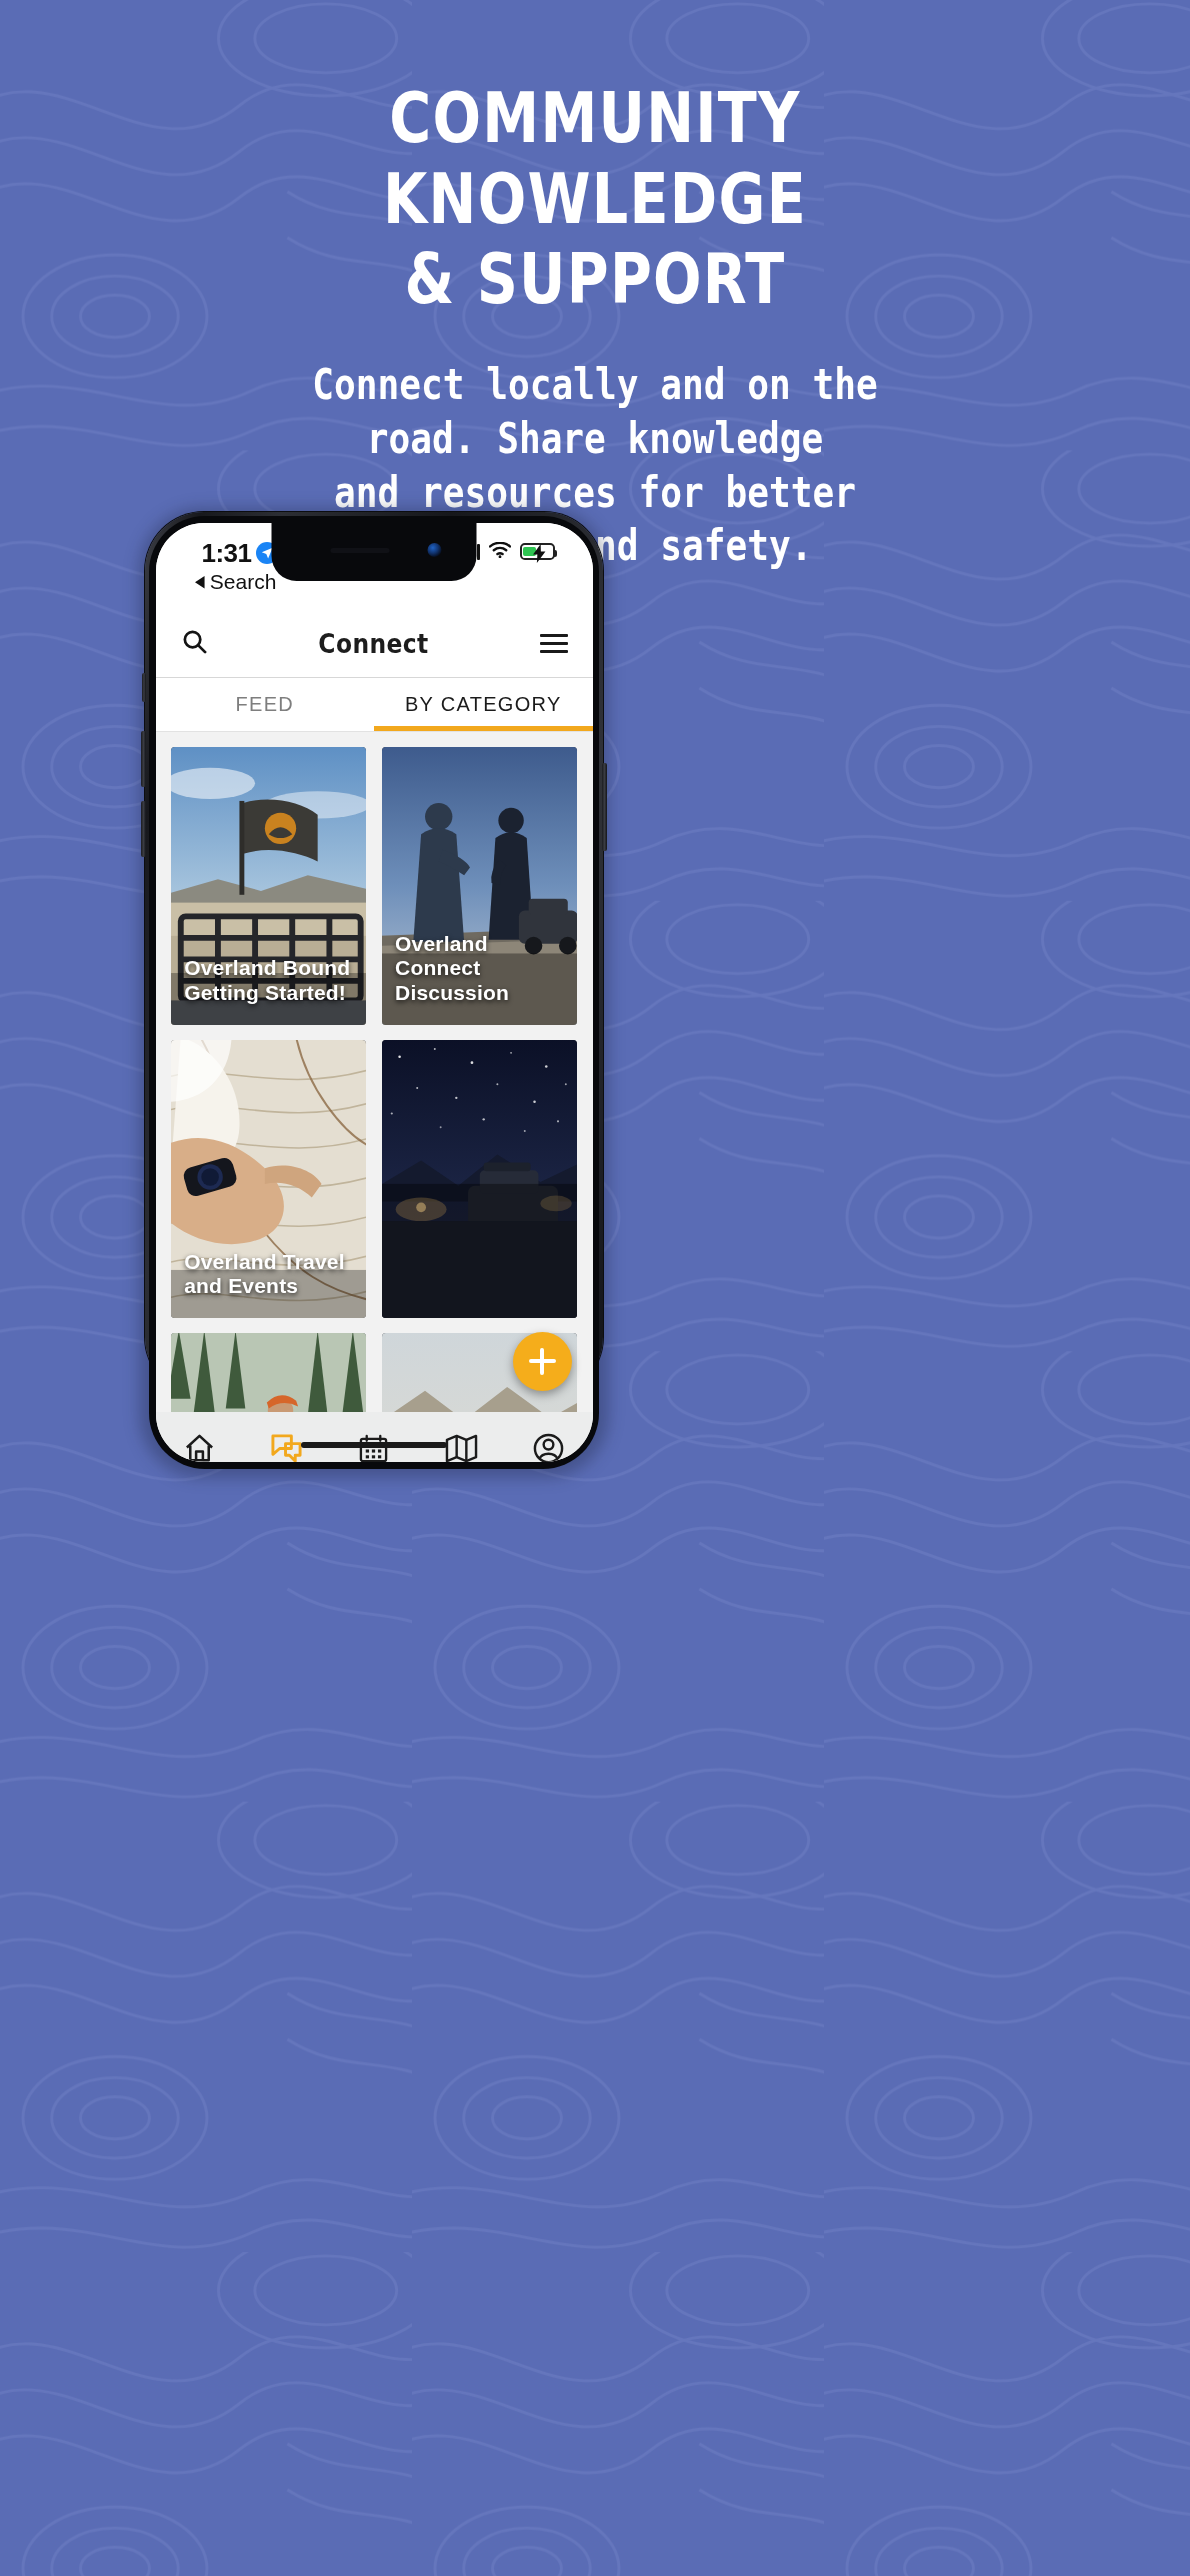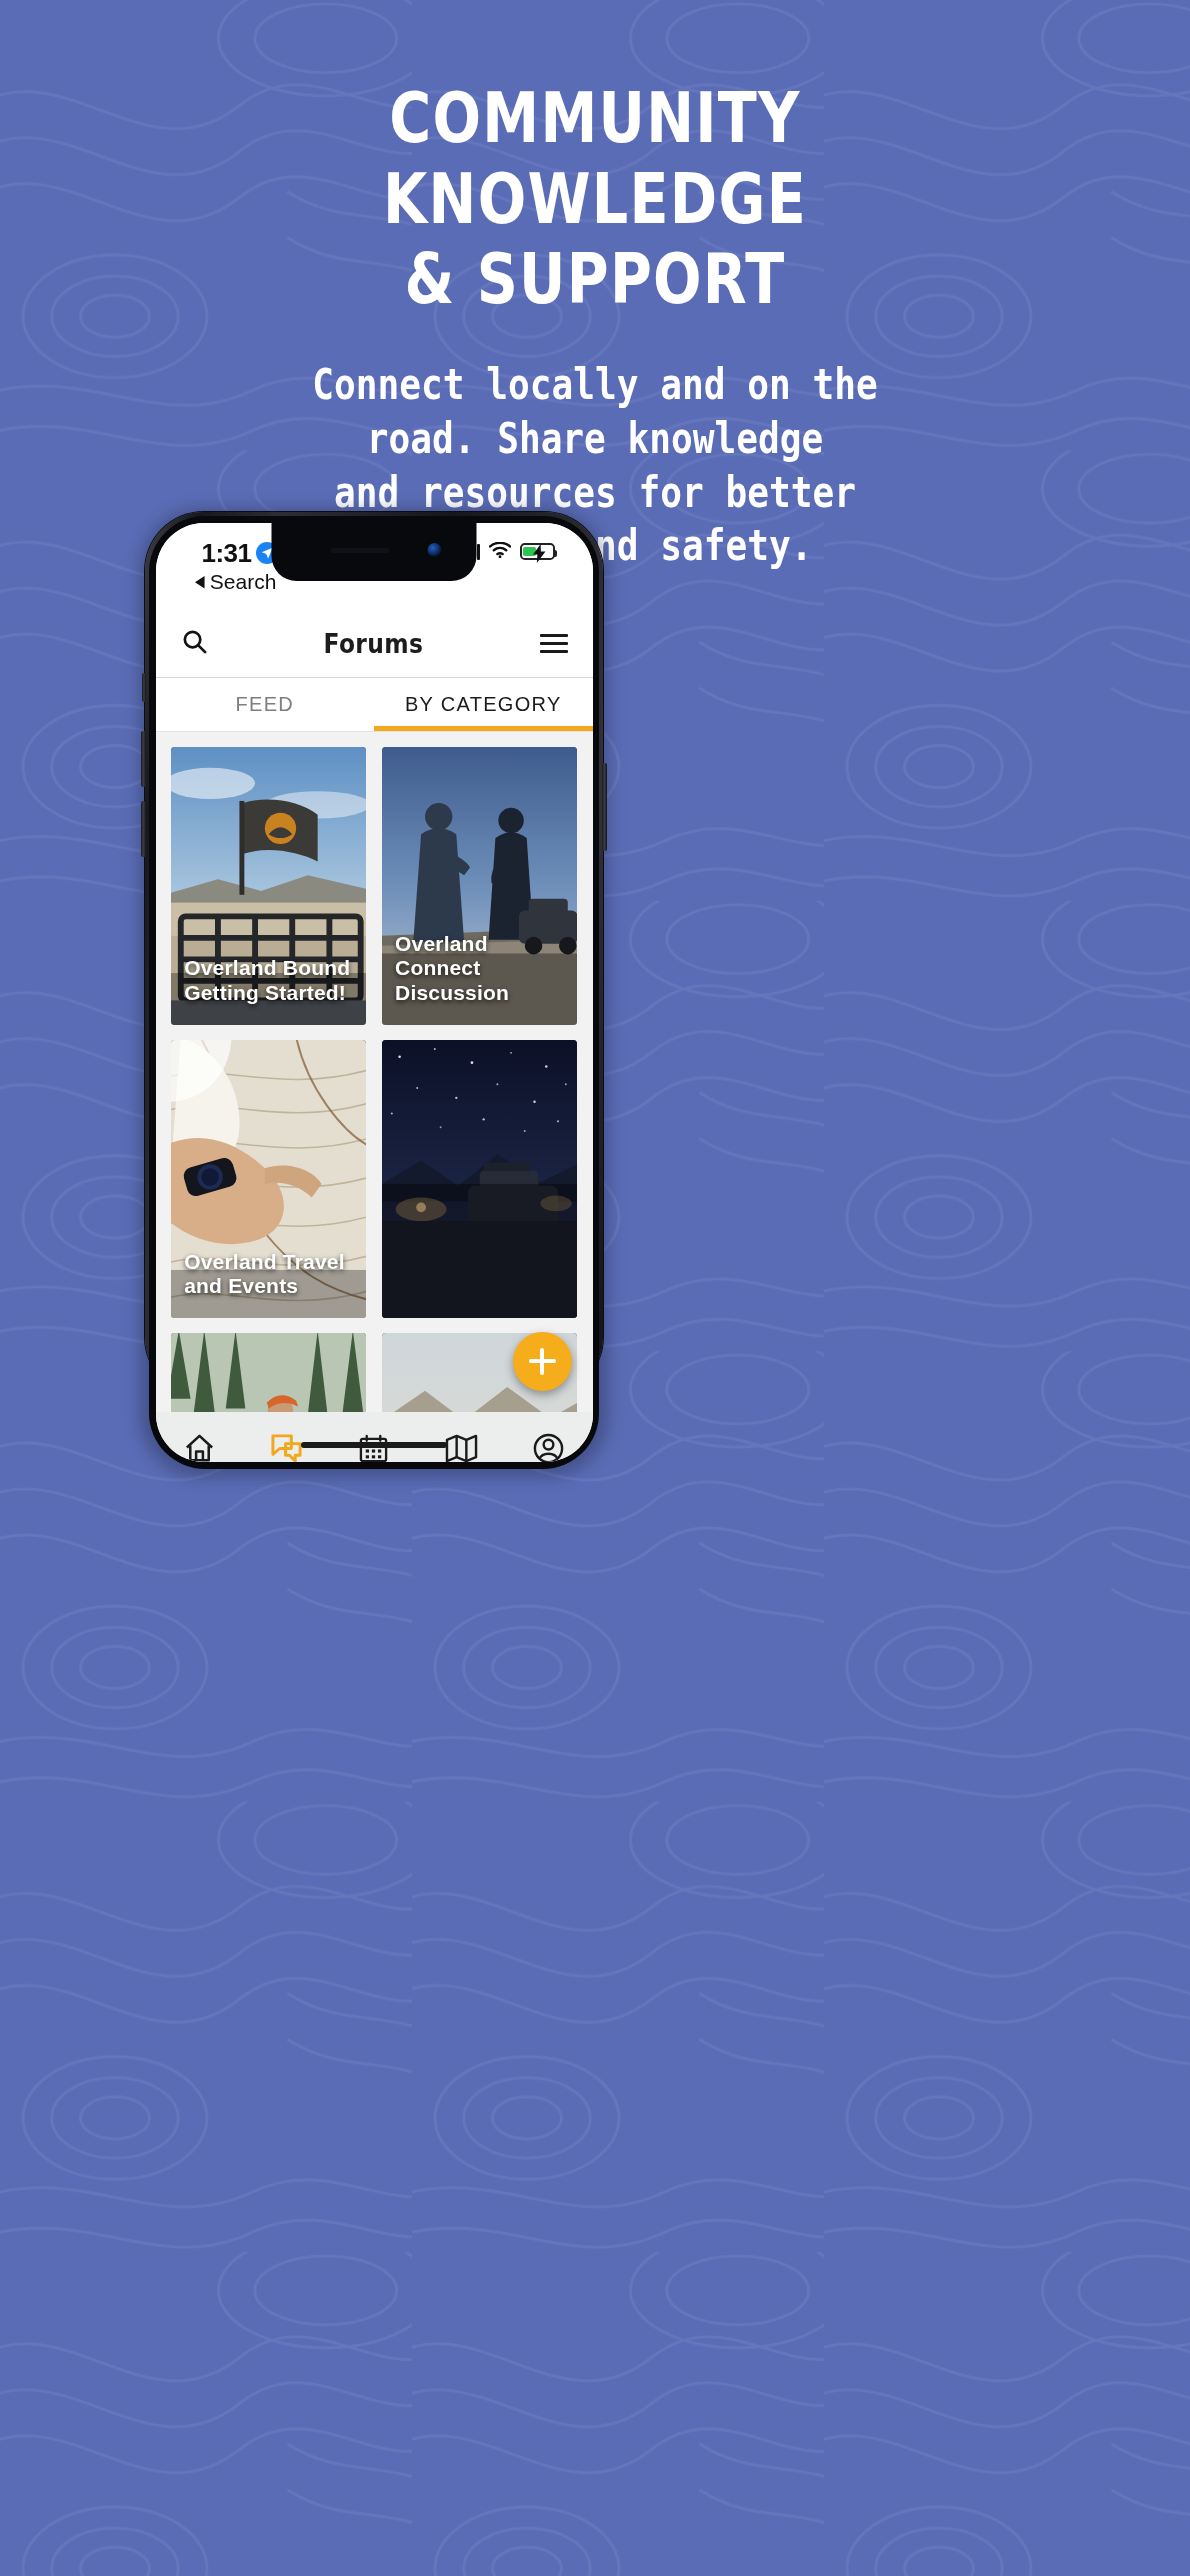--- a/index.html
+++ b/index.html
@@ -329,21 +329,21 @@
       </div>
     </div>
 
     <div class="app-header">
       <span>
         <svg width="27" height="27" viewBox="0 0 28 28">
           <circle cx="12" cy="12" r="8" stroke="#141414" stroke-width="2.8" fill="none"></circle>
           <path d="M18 18l7 7" stroke="#141414" stroke-width="2.8" stroke-linecap="round"></path>
         </svg>
       </span>
-      <span class="app-title">Forums</span>
+      <span class="app-title">Connect</span>
       <span class="hamburger">
         <span></span>
           <span></span>
           <span></span>
       </span>
     </div>
 
     <div class="tabs">
       <div class="tab">FEED</div>
       <div class="tab active">BY CATEGORY</div>

